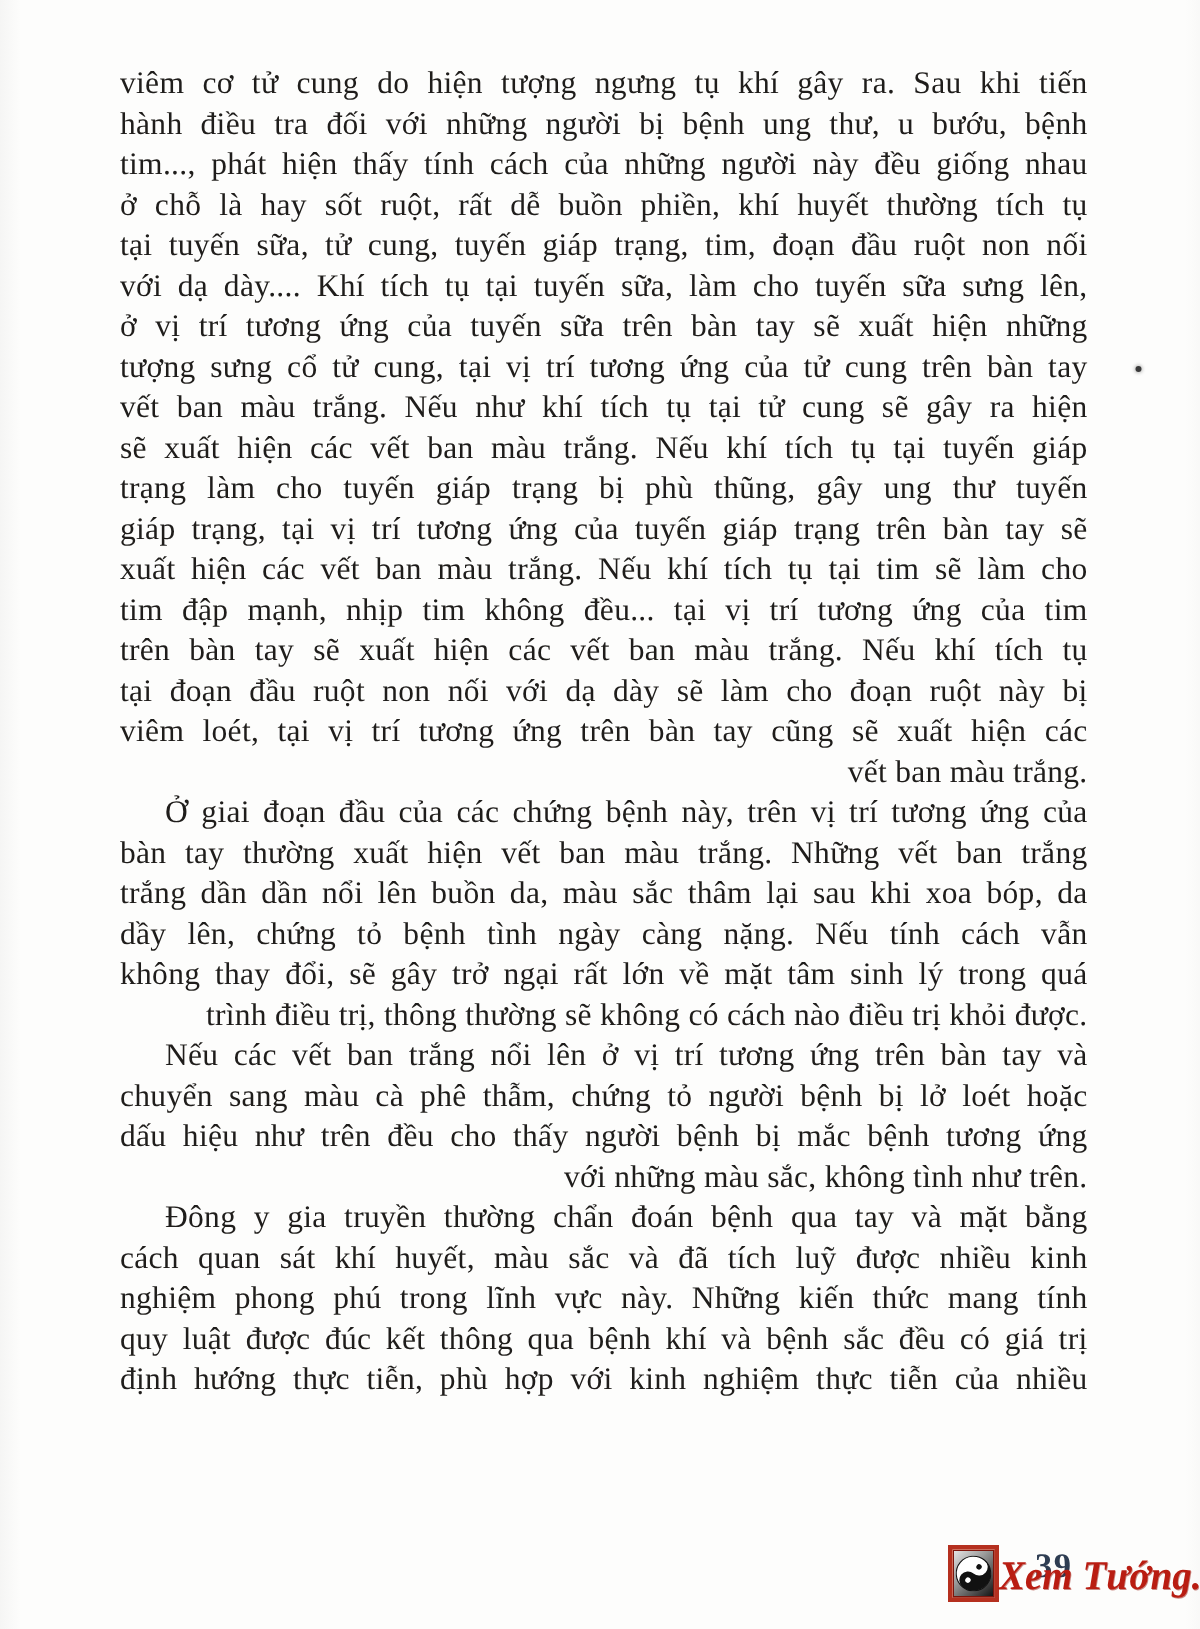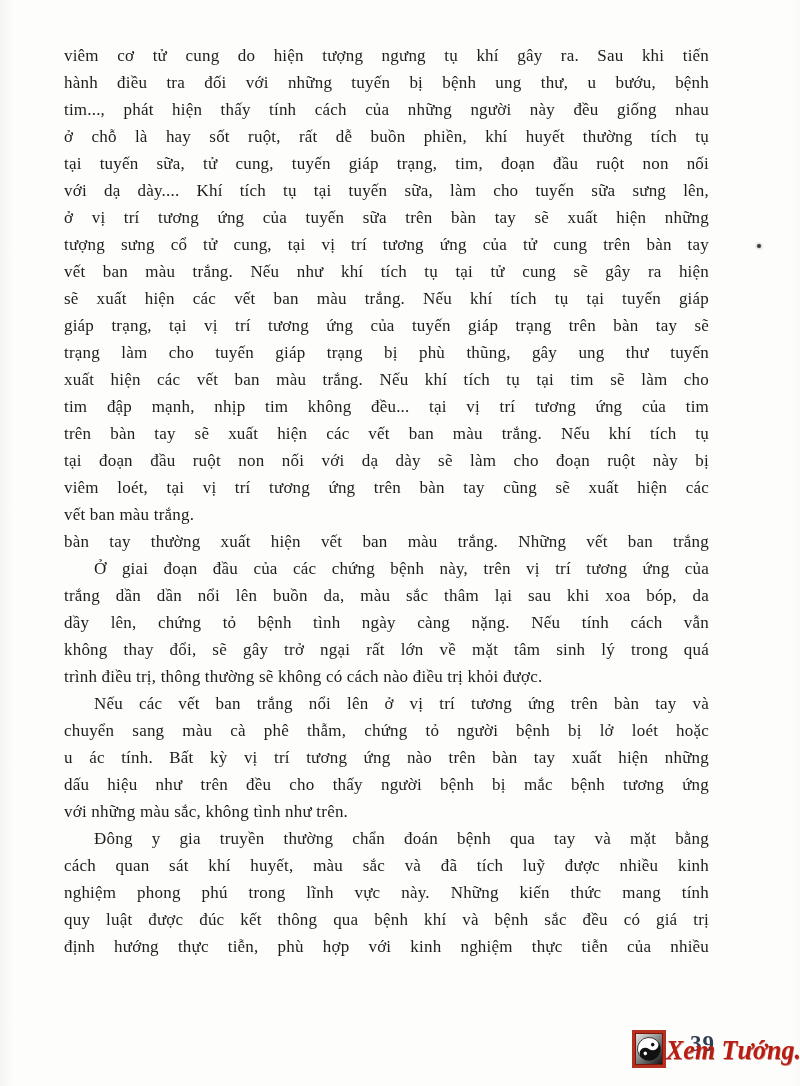--- a/index.html
+++ b/index.html
@@ -17,32 +17,32 @@
   .page {
     position: absolute;
     inset: 0;
     background:
       linear-gradient(to right, rgba(120,120,120,0.06), rgba(120,120,120,0) 14px),
       linear-gradient(to left, rgba(120,120,120,0.03), rgba(120,120,120,0) 10px),
       #fdfdfc;
   }
   .text-block {
     position: absolute;
-    left: 64px;
+    left: 80px;
     top: 42px;
     width: 645px;
     color: #1f1d1b;
-    font-size: 17px;
+    font-size: 21px;
     line-height: 27px;
     letter-spacing: 0.2px;
   }
   .paragraph { margin: 0; padding: 0; }
   .line {
     white-space: normal;
-    text-align: left;
+    text-align: right;
   }
   .line.jl {
     text-align: justify;
     text-align-last: justify;
   }
   .line.indent {
     text-indent: 30px;
   }
   .speck {
     position: absolute;
@@ -111,50 +111,49 @@
   }
 </style>
 </head>
 <body>
 
 <div class="page">
 
   <div class="text-block">
       <div class="paragraph">
         <div class="line jl">viêm cơ tử cung do hiện tượng ngưng tụ khí gây ra. Sau khi tiến</div>
-        <div class="line jl">hành điều tra đối với những tuyến bị bệnh ung thư, u bướu, bệnh</div>
+        <div class="line jl">hành điều tra đối với những người bị bệnh ung thư, u bướu, bệnh</div>
         <div class="line jl">tim..., phát hiện thấy tính cách của những người này đều giống nhau</div>
         <div class="line jl">ở chỗ là hay sốt ruột, rất dễ buồn phiền, khí huyết thường tích tụ</div>
         <div class="line jl">tại tuyến sữa, tử cung, tuyến giáp trạng, tim, đoạn đầu ruột non nối</div>
         <div class="line jl">với dạ dày.... Khí tích tụ tại tuyến sữa, làm cho tuyến sữa sưng lên,</div>
         <div class="line jl">ở vị trí tương ứng của tuyến sữa trên bàn tay sẽ xuất hiện những</div>
         <div class="line jl">tượng sưng cổ tử cung, tại vị trí tương ứng của tử cung trên bàn tay</div>
         <div class="line jl">vết ban màu trắng. Nếu như khí tích tụ tại tử cung sẽ gây ra hiện</div>
         <div class="line jl">sẽ xuất hiện các vết ban màu trắng. Nếu khí tích tụ tại tuyến giáp</div>
+        <div class="line jl">trạng làm cho tuyến giáp trạng bị phù thũng, gây ung thư tuyến</div>
         <div class="line jl">giáp trạng, tại vị trí tương ứng của tuyến giáp trạng trên bàn tay sẽ</div>
-        <div class="line jl">trạng làm cho tuyến giáp trạng bị phù thũng, gây ung thư tuyến</div>
         <div class="line jl">xuất hiện các vết ban màu trắng. Nếu khí tích tụ tại tim sẽ làm cho</div>
         <div class="line jl">tim đập mạnh, nhịp tim không đều... tại vị trí tương ứng của tim</div>
         <div class="line jl">trên bàn tay sẽ xuất hiện các vết ban màu trắng. Nếu khí tích tụ</div>
         <div class="line jl">tại đoạn đầu ruột non nối với dạ dày sẽ làm cho đoạn ruột này bị</div>
         <div class="line jl">viêm loét, tại vị trí tương ứng trên bàn tay cũng sẽ xuất hiện các</div>
         <div class="line">vết ban màu trắng.</div>
       </div>
       <div class="paragraph">
+        <div class="line jl indent">Ở giai đoạn đầu của các chứng bệnh này, trên vị trí tương ứng của</div>
         <div class="line jl">bàn tay thường xuất hiện vết ban màu trắng. Những vết ban trắng</div>
-        <div class="line jl indent">Ở giai đoạn đầu của các chứng bệnh này, trên vị trí tương ứng của</div>
         <div class="line jl">trắng dần dần nổi lên buồn da, màu sắc thâm lại sau khi xoa bóp, da</div>
         <div class="line jl">dầy lên, chứng tỏ bệnh tình ngày càng nặng. Nếu tính cách vẫn</div>
         <div class="line jl">không thay đổi, sẽ gây trở ngại rất lớn về mặt tâm sinh lý trong quá</div>
         <div class="line">trình điều trị, thông thường sẽ không có cách nào điều trị khỏi được.</div>
       </div>
       <div class="paragraph">
         <div class="line jl indent">Nếu các vết ban trắng nổi lên ở vị trí tương ứng trên bàn tay và</div>
         <div class="line jl">chuyển sang màu cà phê thẫm, chứng tỏ người bệnh bị lở loét hoặc</div>
-        <div class="line jl">u ác tính. Bất kỳ vị trí tương ứng nào trên bàn tay xuất hiện những</div>
         <div class="line jl">dấu hiệu như trên đều cho thấy người bệnh bị mắc bệnh tương ứng</div>
         <div class="line">với những màu sắc, không tình như trên.</div>
       </div>
       <div class="paragraph">
         <div class="line jl indent">Đông y gia truyền thường chẩn đoán bệnh qua tay và mặt bằng</div>
         <div class="line jl">cách quan sát khí huyết, màu sắc và đã tích luỹ được nhiều kinh</div>
         <div class="line jl">nghiệm phong phú trong lĩnh vực này. Những kiến thức mang tính</div>
         <div class="line jl">quy luật được đúc kết thông qua bệnh khí và bệnh sắc đều có giá trị</div>
         <div class="line jl">định hướng thực tiễn, phù hợp với kinh nghiệm thực tiễn của nhiều</div>
       </div>

